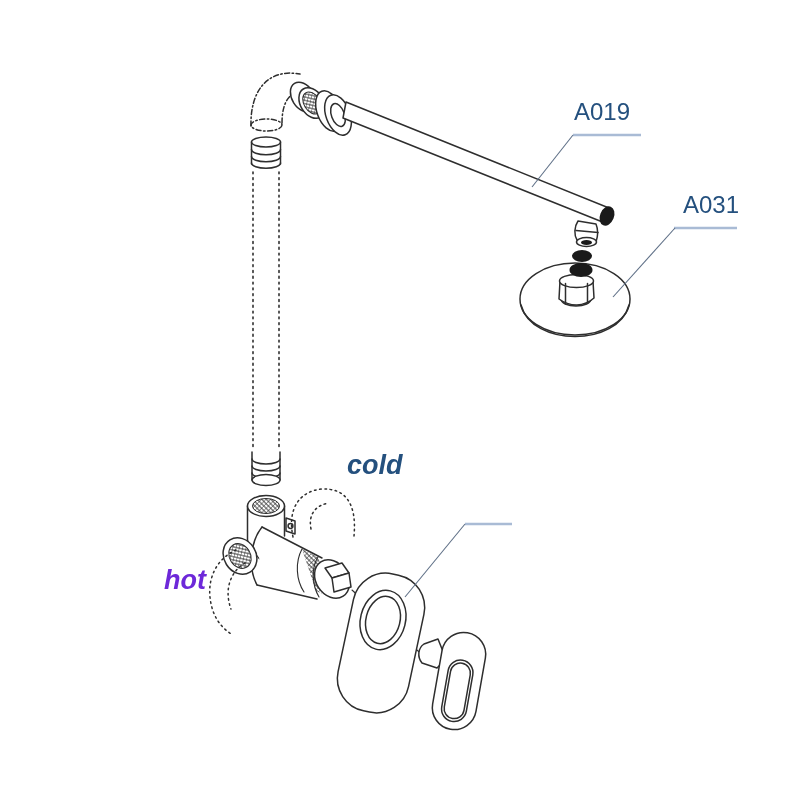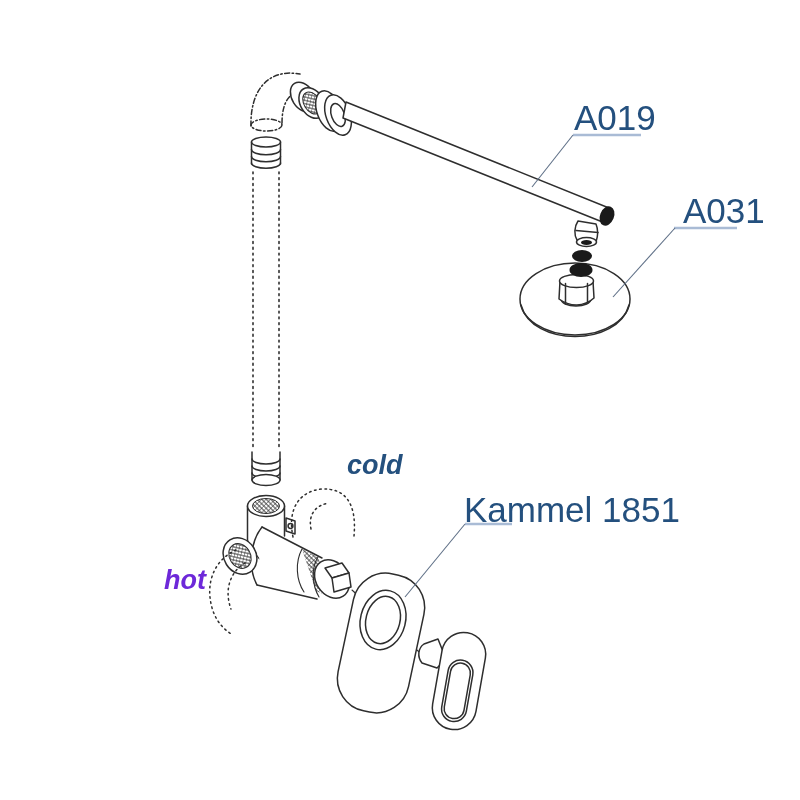--- a/index.html
+++ b/index.html
@@ -1,20 +1,20 @@
 <!DOCTYPE html>
 <html><head>
 <meta charset="utf-8">
 <title>Diagram</title>
 <style>
   html,body{margin:0;padding:0;background:#ffffff;}
   .stage{position:relative;width:800px;height:800px;background:#ffffff;overflow:hidden;
          font-family:"Liberation Sans", sans-serif;}
   .stage svg{position:absolute;left:0;top:0;}
-  .callout{position:absolute;font-size:35px;color:#24507e;line-height:1;white-space:nowrap;}
+  .callout{position:absolute;font-size:24px;color:#24507e;line-height:1;white-space:nowrap;}
   .flow{position:absolute;font-size:27px;font-weight:bold;font-style:italic;line-height:1;white-space:nowrap;}
   .flow-cold{color:#24507e;}
   .flow-hot{color:#6d28d9;}
   .ln{stroke:#2e2e2e;stroke-width:1.5;fill:none;stroke-linecap:round;stroke-linejoin:round;}
   .fw{fill:#ffffff;}
   .fb{fill:#1a1a1a;stroke:none;}
   .thin{stroke-width:1.1;}
   .phantom{stroke-dasharray:5 2.5 1.5 2.5;}
   .dots{stroke-dasharray:1.8 4;stroke-width:1.6;}
   .flowdots{stroke-dasharray:1.6 3.6;stroke-width:1.5;}
@@ -161,19 +161,18 @@
     <path class="leader" d="M 675,228 L 613,297"></path>
     <path class="landing" d="M 465,524 L 512,524"></path>
     <path class="leader" d="M 465,524 L 405,597"></path>
   </g>
 </svg>
 
 <div class="callout" style="left:574px;top:100px;">A019</div>
 
 <div class="callout" style="left:683px;top:193px;">A031</div>
 
-<div class="callout" style="left:464px;top:492px;">Kammel 1851</div>
 
 <div class="flow flow-cold" style="left:347px;top:452px;">cold</div>
 
 <div class="flow flow-hot" style="left:164px;top:567px;">hot</div>
 
 </div>
 
 </body></html>

